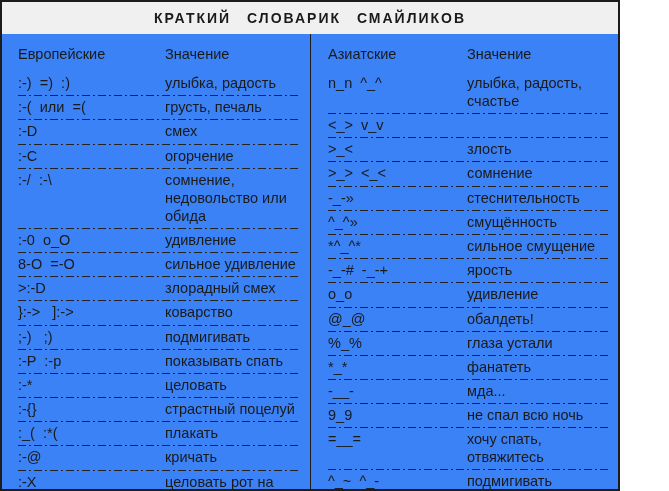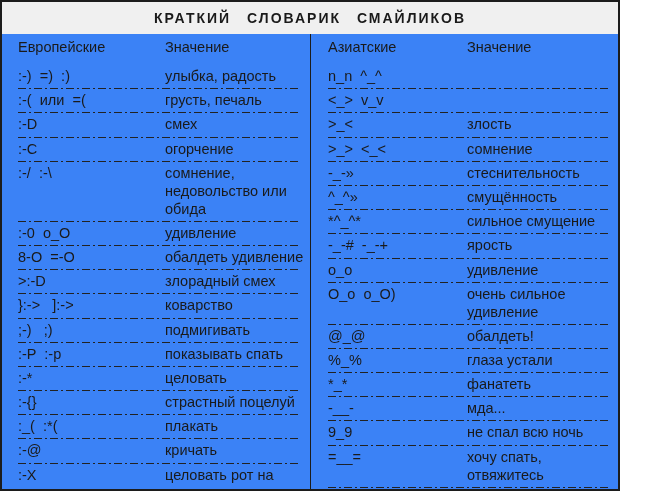--- a/index.html
+++ b/index.html
@@ -12,21 +12,21 @@
   .title-band {
     height: 32px; background: #f0f0f0;
     display: flex; align-items: center; justify-content: center;
     font-size: 14px; font-weight: bold;
     letter-spacing: 2px; word-spacing: 10px;
     color: #1a1a1a;
   }
   .cols { display: flex; height: calc(100% - 32px); }
   .col {
     width: 50%; box-sizing: border-box;
-    padding: 0 6px 0 16px;
+    padding: 7px 6px 0 16px;
   }
   .col.right { border-left: 1.5px solid #1c1c1c; padding-left: 17px; }
   .col-head {
     display: flex; align-items: center;
     height: 26px; margin-bottom: 5px;
     font-size: 14.5px;
   }
   .c-smiley { flex: none; width: 112px; white-space: pre; }
   .col.right .c-smiley { width: 104px; }
   .c-meaning { flex: 1; margin-left: 35px; }
@@ -77,21 +77,21 @@
           <div class="row">
             <span class="c-smiley">:-/  :-\</span>
             <span class="c-meaning">сомнение, недовольство или обида</span>
           </div>
           <div class="row">
             <span class="c-smiley">:-0  o_O</span>
             <span class="c-meaning">удивление</span>
           </div>
           <div class="row">
             <span class="c-smiley">8-O  =-O</span>
-            <span class="c-meaning">обалдеть удивление</span>
+            <span class="c-meaning">сильное удивление</span>
           </div>
           <div class="row">
             <span class="c-smiley">&gt;:-D</span>
             <span class="c-meaning">злорадный смех</span>
           </div>
           <div class="row">
             <span class="c-smiley">}:-&gt;   ]:-&gt;</span>
             <span class="c-meaning">коварство</span>
           </div>
           <div class="row">
@@ -125,20 +125,21 @@
         </div>
     </section>
     <section class="col right">
       <div class="col-head">
         <span class="c-smiley">Азиатские</span>
         <span class="c-meaning">Значение</span>
       </div>
       <div class="rows">
           <div class="row">
             <span class="c-smiley">n_n  ^_^</span>
+            <span class="c-meaning">улыбка, радость, счастье</span>
           </div>
           <div class="row">
             <span class="c-smiley">&lt;_&gt;  v_v</span>
           </div>
           <div class="row">
             <span class="c-smiley">&gt;_&lt;</span>
             <span class="c-meaning">злость</span>
           </div>
           <div class="row">
             <span class="c-smiley">&gt;_&gt;  &lt;_&lt;</span>
@@ -156,24 +157,20 @@
             <span class="c-smiley">*^_^*</span>
             <span class="c-meaning">сильное смущение</span>
           </div>
           <div class="row">
             <span class="c-smiley">-_-#  -_-+</span>
             <span class="c-meaning">ярость</span>
           </div>
           <div class="row">
             <span class="c-smiley">o_o</span>
             <span class="c-meaning">удивление</span>
-          </div>
-          <div class="row">
-            <span class="c-smiley">O_o  o_O)</span>
-            <span class="c-meaning">очень сильное удивление</span>
           </div>
           <div class="row">
             <span class="c-smiley">@_@</span>
             <span class="c-meaning">обалдеть!</span>
           </div>
           <div class="row">
             <span class="c-smiley">%_%</span>
             <span class="c-meaning">глаза устали</span>
           </div>
           <div class="row">

